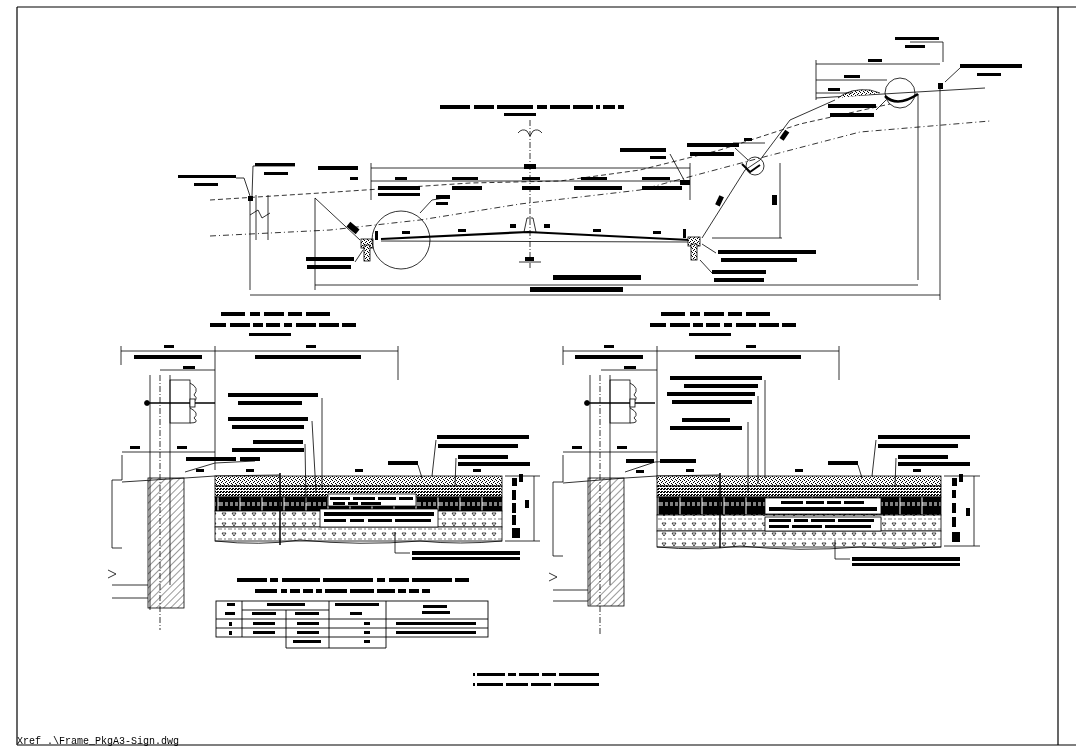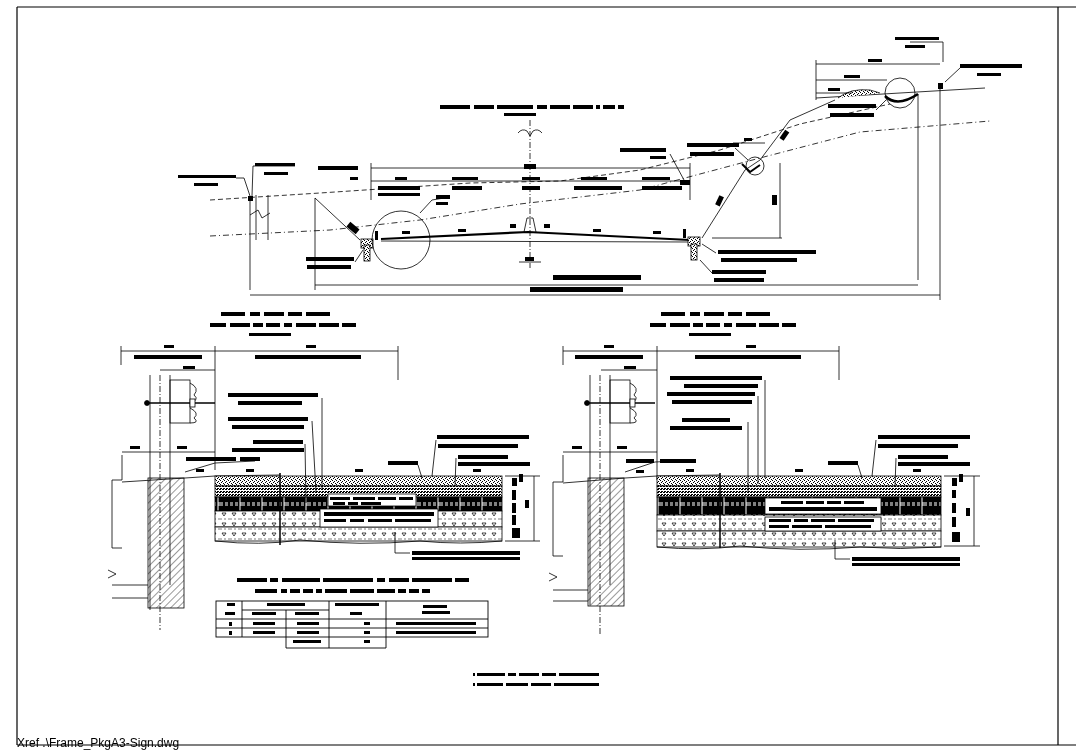--- a/index.html
+++ b/index.html
@@ -1,18 +1,18 @@
 <!DOCTYPE html>
 <html><head>
 <meta charset="utf-8">
 <style>
   html,body{margin:0;padding:0;background:#ffffff;}
   body{width:1076px;height:751px;position:relative;overflow:hidden;font-family:"DejaVu Sans Mono",monospace;}
   #sheet{position:absolute;left:0;top:0;width:1076px;height:751px;}
-  .path-label{position:absolute;left:17px;top:736px;font-family:Liberation Sans, sans-serif;font-size:12px;color:#000;letter-spacing:0px;white-space:nowrap;}
+  .path-label{position:absolute;left:17px;top:736px;font-family:Liberation Mono, monospace;font-size:10px;color:#000;letter-spacing:0px;white-space:nowrap;}
 </style>
 </head>
 <body>
 
 <svg id="sheet" viewBox="0 0 1076 751" xmlns="http://www.w3.org/2000/svg">
   <defs>
     <pattern id="hatch" width="5" height="5" patternUnits="userSpaceOnUse" patternTransform="rotate(45)">
       <line x1="0" y1="0" x2="0" y2="5" stroke="#000" stroke-width="0.8"></line>
     </pattern>
     <pattern id="gravel" width="4" height="4" patternUnits="userSpaceOnUse">

